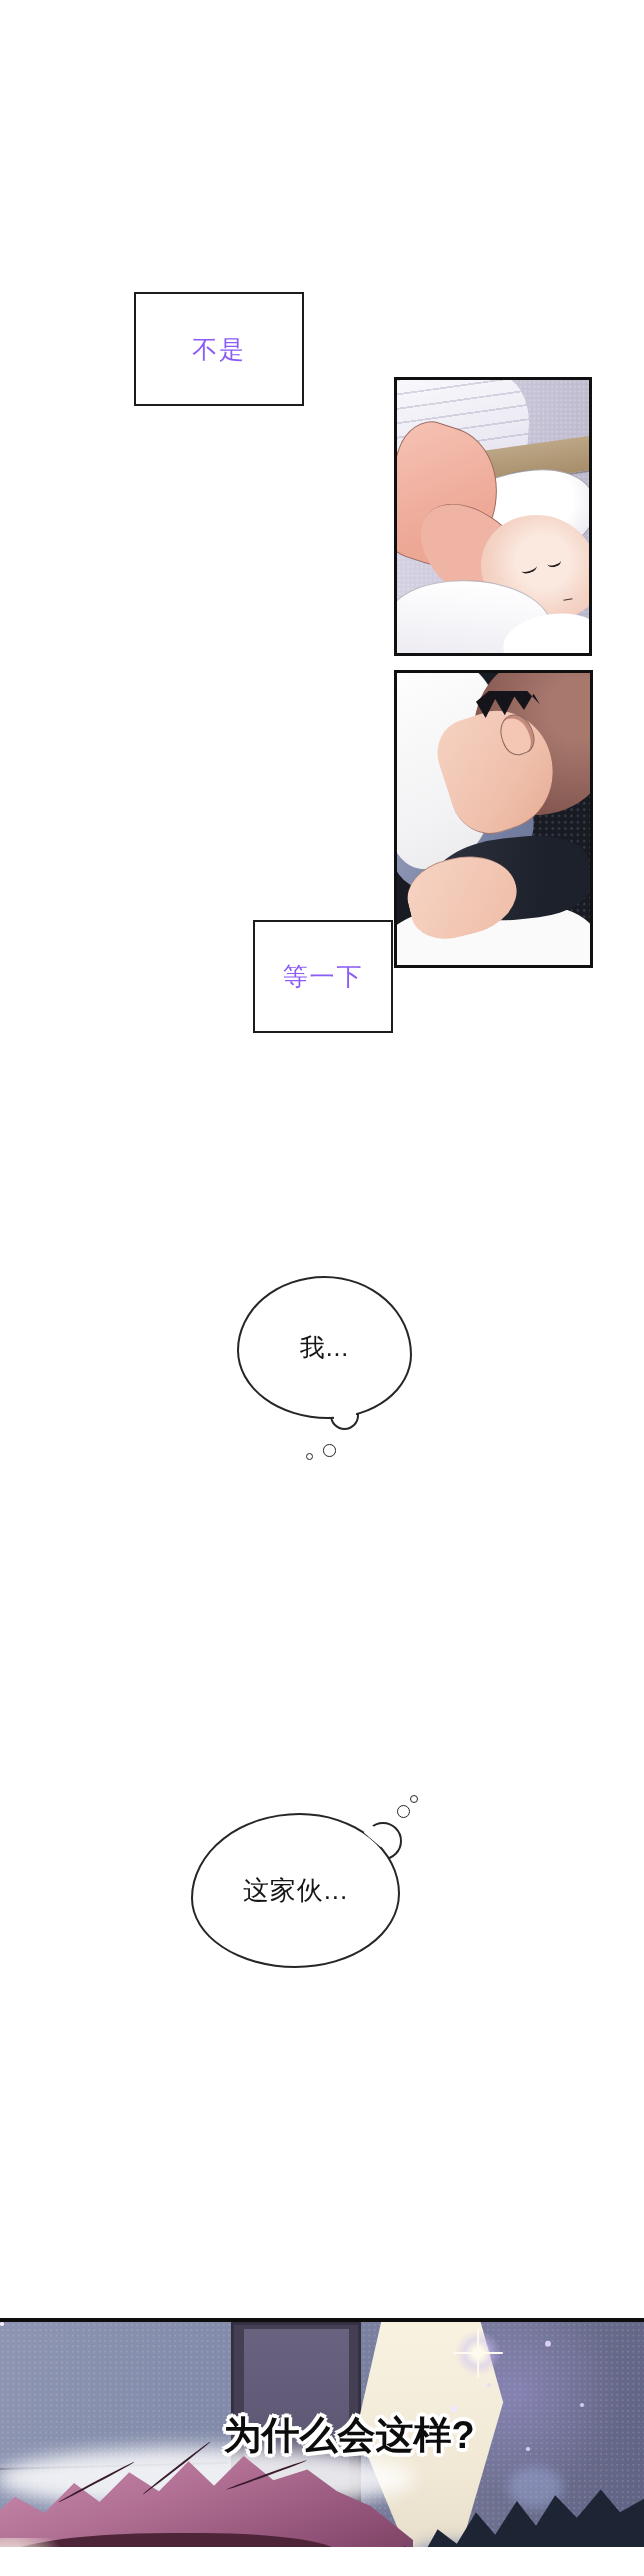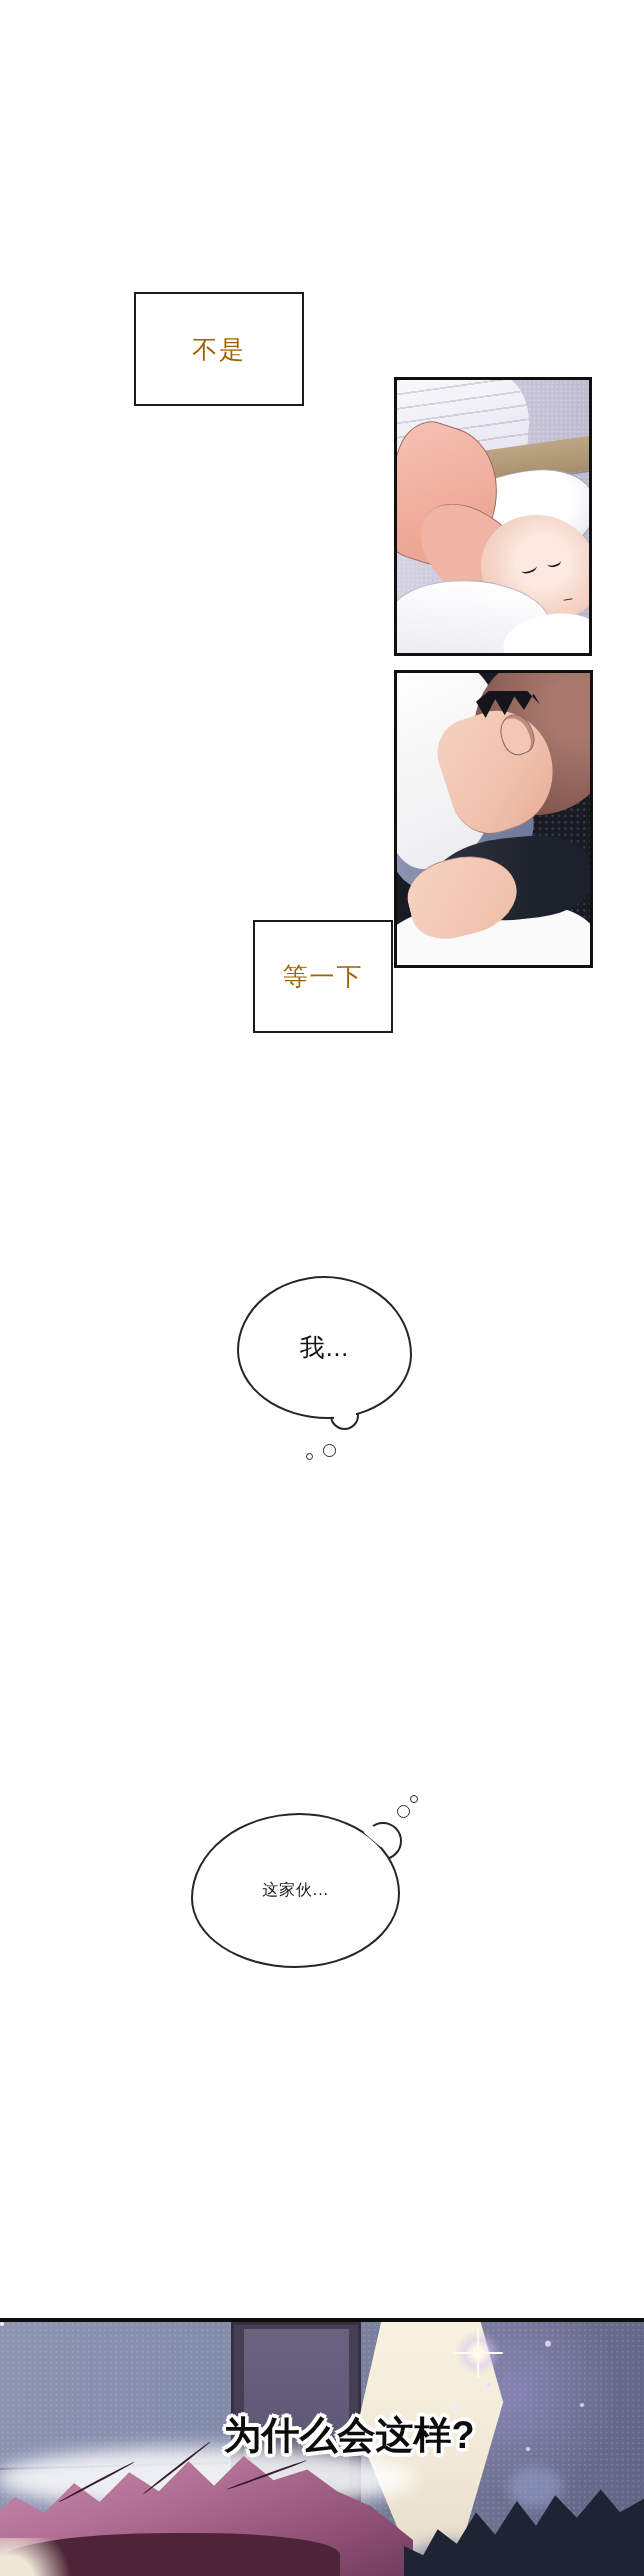--- a/index.html
+++ b/index.html
@@ -2,21 +2,21 @@
 <html style="font-size:14.3px"><head>
 <meta charset="utf-8">
 <style>
   html,body{margin:0;padding:0;background:#ffffff;}
   .page{position:relative;width:644px;height:2576px;background:#ffffff;overflow:hidden;
         font-family:"Liberation Sans","DejaVu Sans",sans-serif;}
 
   
   .caption-box{position:absolute;background:#ffffff;border:2.7px solid #1c1c1c;
                display:flex;align-items:center;justify-content:center;
-               font-size:25px;color:#a16207;letter-spacing:1.8px;box-sizing:border-box;}
+               font-size:25px;color:#8b5cf6;letter-spacing:1.8px;box-sizing:border-box;}
   .box1{left:134px;top:292px;width:170px;height:114px;}
   .box2{left:253px;top:920px;width:140px;height:113px;z-index:6;}
 
   
   .panel{position:absolute;border:3.6px solid #101010;box-sizing:border-box;overflow:hidden;background:#cfccdd;}
   .panel1{left:394px;top:377px;width:198px;height:279px;}
   .panel2{left:394px;top:670px;width:199px;height:298px;z-index:2;background:#191b22;}
   .panel *{position:absolute;}
 
   
@@ -79,36 +79,36 @@
   .p2-skin-b{left:10.7px;top:184px;width:109px;height:77px;
       background:linear-gradient(130deg,#f7d4c4,#eebda8);
       border-top:1.8px solid rgba(90,45,40,.4);border-radius:45% 55% 50% 40%;transform:rotate(-14deg);}
 
   
   .bubble{position:absolute;background:#ffffff;border:2.7px solid #262626;
           display:flex;align-items:center;justify-content:center;
           font-size:25px;color:#161616;letter-spacing:0.9px;box-sizing:border-box;z-index:4;}
   .bubble1{left:237px;top:1276px;width:175px;height:143px;
            border-radius:50% 50% 48% 52%/52% 55% 45% 48%;}
-  .bubble2{left:191px;top:1813px;width:209px;height:155px;font-size:16px;
+  .bubble2{left:191px;top:1813px;width:209px;height:155px;font-size:26px;
            border-radius:52% 48% 50% 50%/55% 52% 48% 45%;text-align:center;}
   .bump,.trail{position:absolute;background:#ffffff;border:2.7px solid #262626;border-radius:50%;
           box-sizing:border-box;z-index:3;}
   .trail{border-width:1.8px;}
   .b1-bump{left:330px;top:1401px;width:29px;height:29px;}
   .b1-patch{position:absolute;left:334px;top:1411px;width:22.4px;height:9.8px;background:#fff;z-index:5;}
   .b1-t1{left:323px;top:1444px;width:12.5px;height:12.5px;}
   .b1-t2{left:306px;top:1453px;width:7.2px;height:7.2px;}
   .b2-bump{left:364px;top:1822px;width:38px;height:38px;}
   .b2-patch{position:absolute;left:365px;top:1830px;width:21.5px;height:10.7px;background:#fff;z-index:5;transform:rotate(40deg);}
   .b2-t1{left:397px;top:1805px;width:13.4px;height:13.4px;}
   .b2-t2{left:410px;top:1795px;width:8px;height:8px;}
 
   
-  .bpanel{position:absolute;left:0;top:2318px;width:644px;height:258px;overflow:hidden;
+  .bpanel{position:absolute;left:0;top:2318px;width:644px;height:229px;overflow:hidden;
           border-top:4.5px solid #0d0d0d;box-sizing:border-box;background:#7b7fa0;}
   .bpanel *{position:absolute;}
   .bp-wall{inset:0;background:linear-gradient(105deg,#8d95b2 0%,#8089a8 40%,#707392 72%,#5f6282 100%);}
   .bp-dots{inset:0;background-image:radial-gradient(rgba(255,255,255,.5) 0.9px,rgba(255,255,255,0) 1.3px);
            background-size:5.4px 5.4px;opacity:.28;}
   .bp-seam{left:0;top:143px;width:228px;height:1.8px;background:#565d78;transform:rotate(-1.5deg);}
   .bp-frame{left:231px;top:0;width:130px;height:195px;background:#453f54;
             box-shadow:inset 0 0 0 2.7px #332f40;}
   .bp-frame-inner{left:12.5px;top:7.2px;width:105px;height:161px;background:linear-gradient(#6a6380,#595370);}
   .bp-curtain{left:347px;top:-5.4px;width:161px;height:268px;

